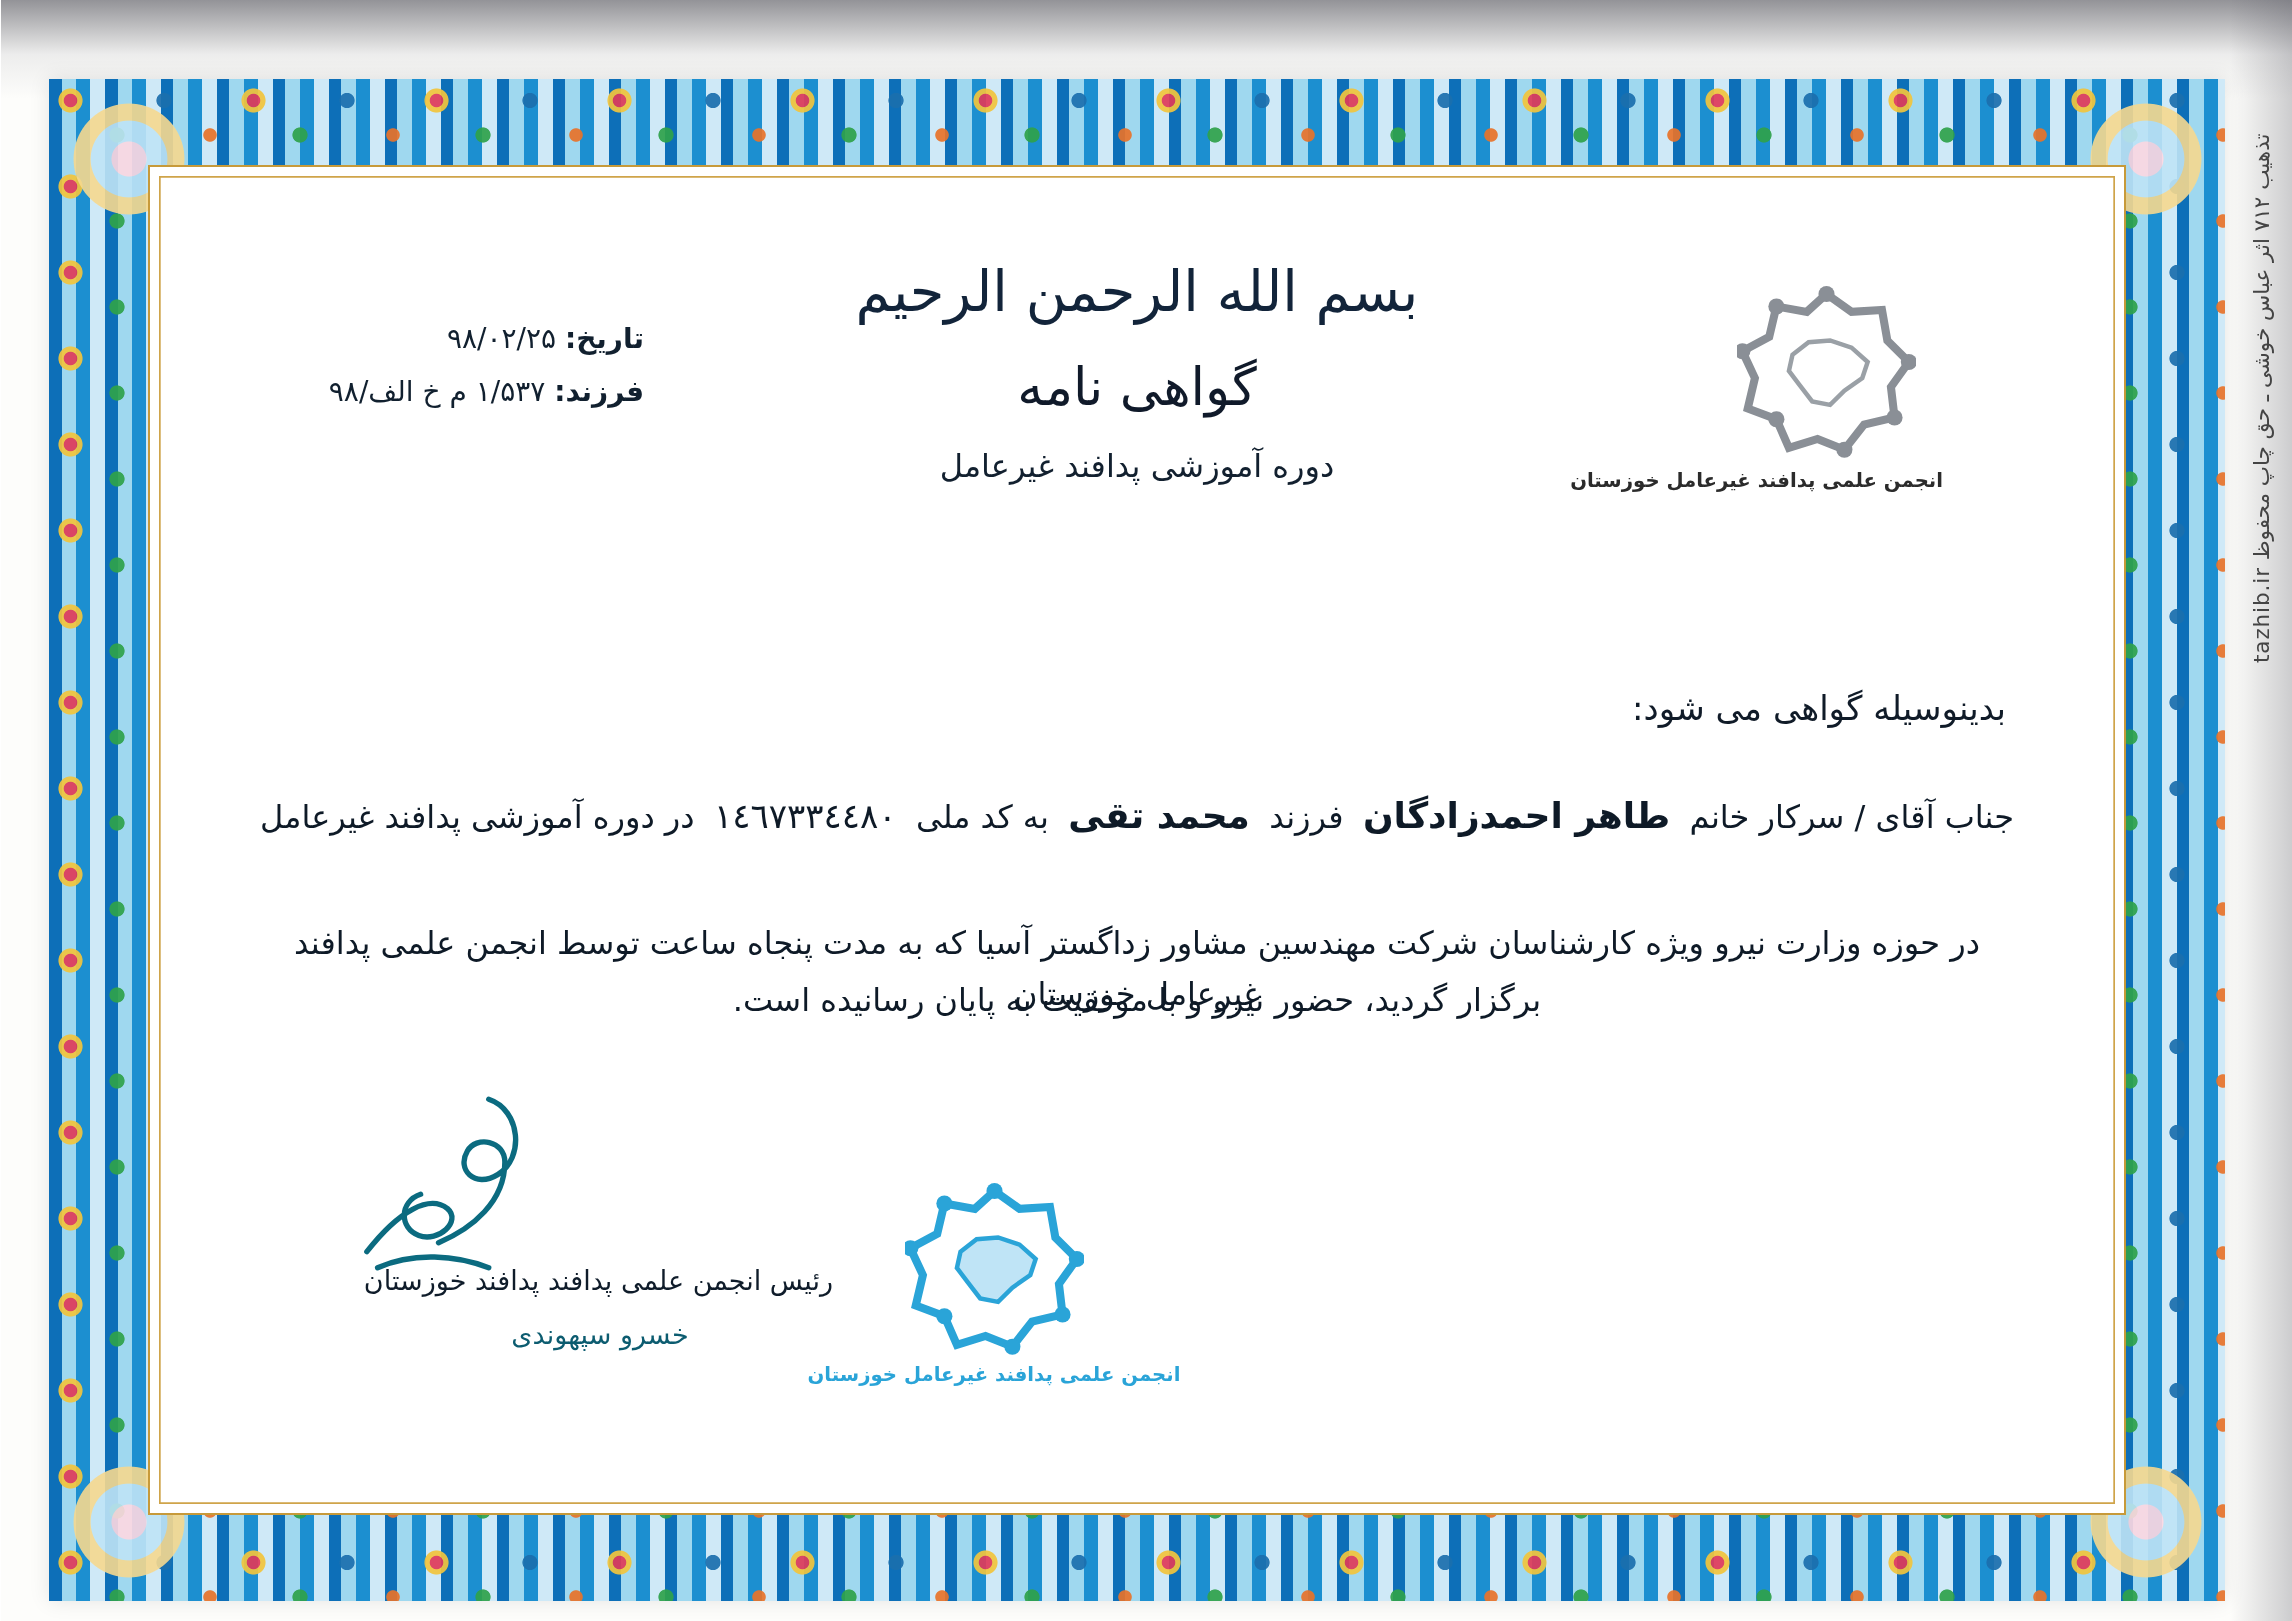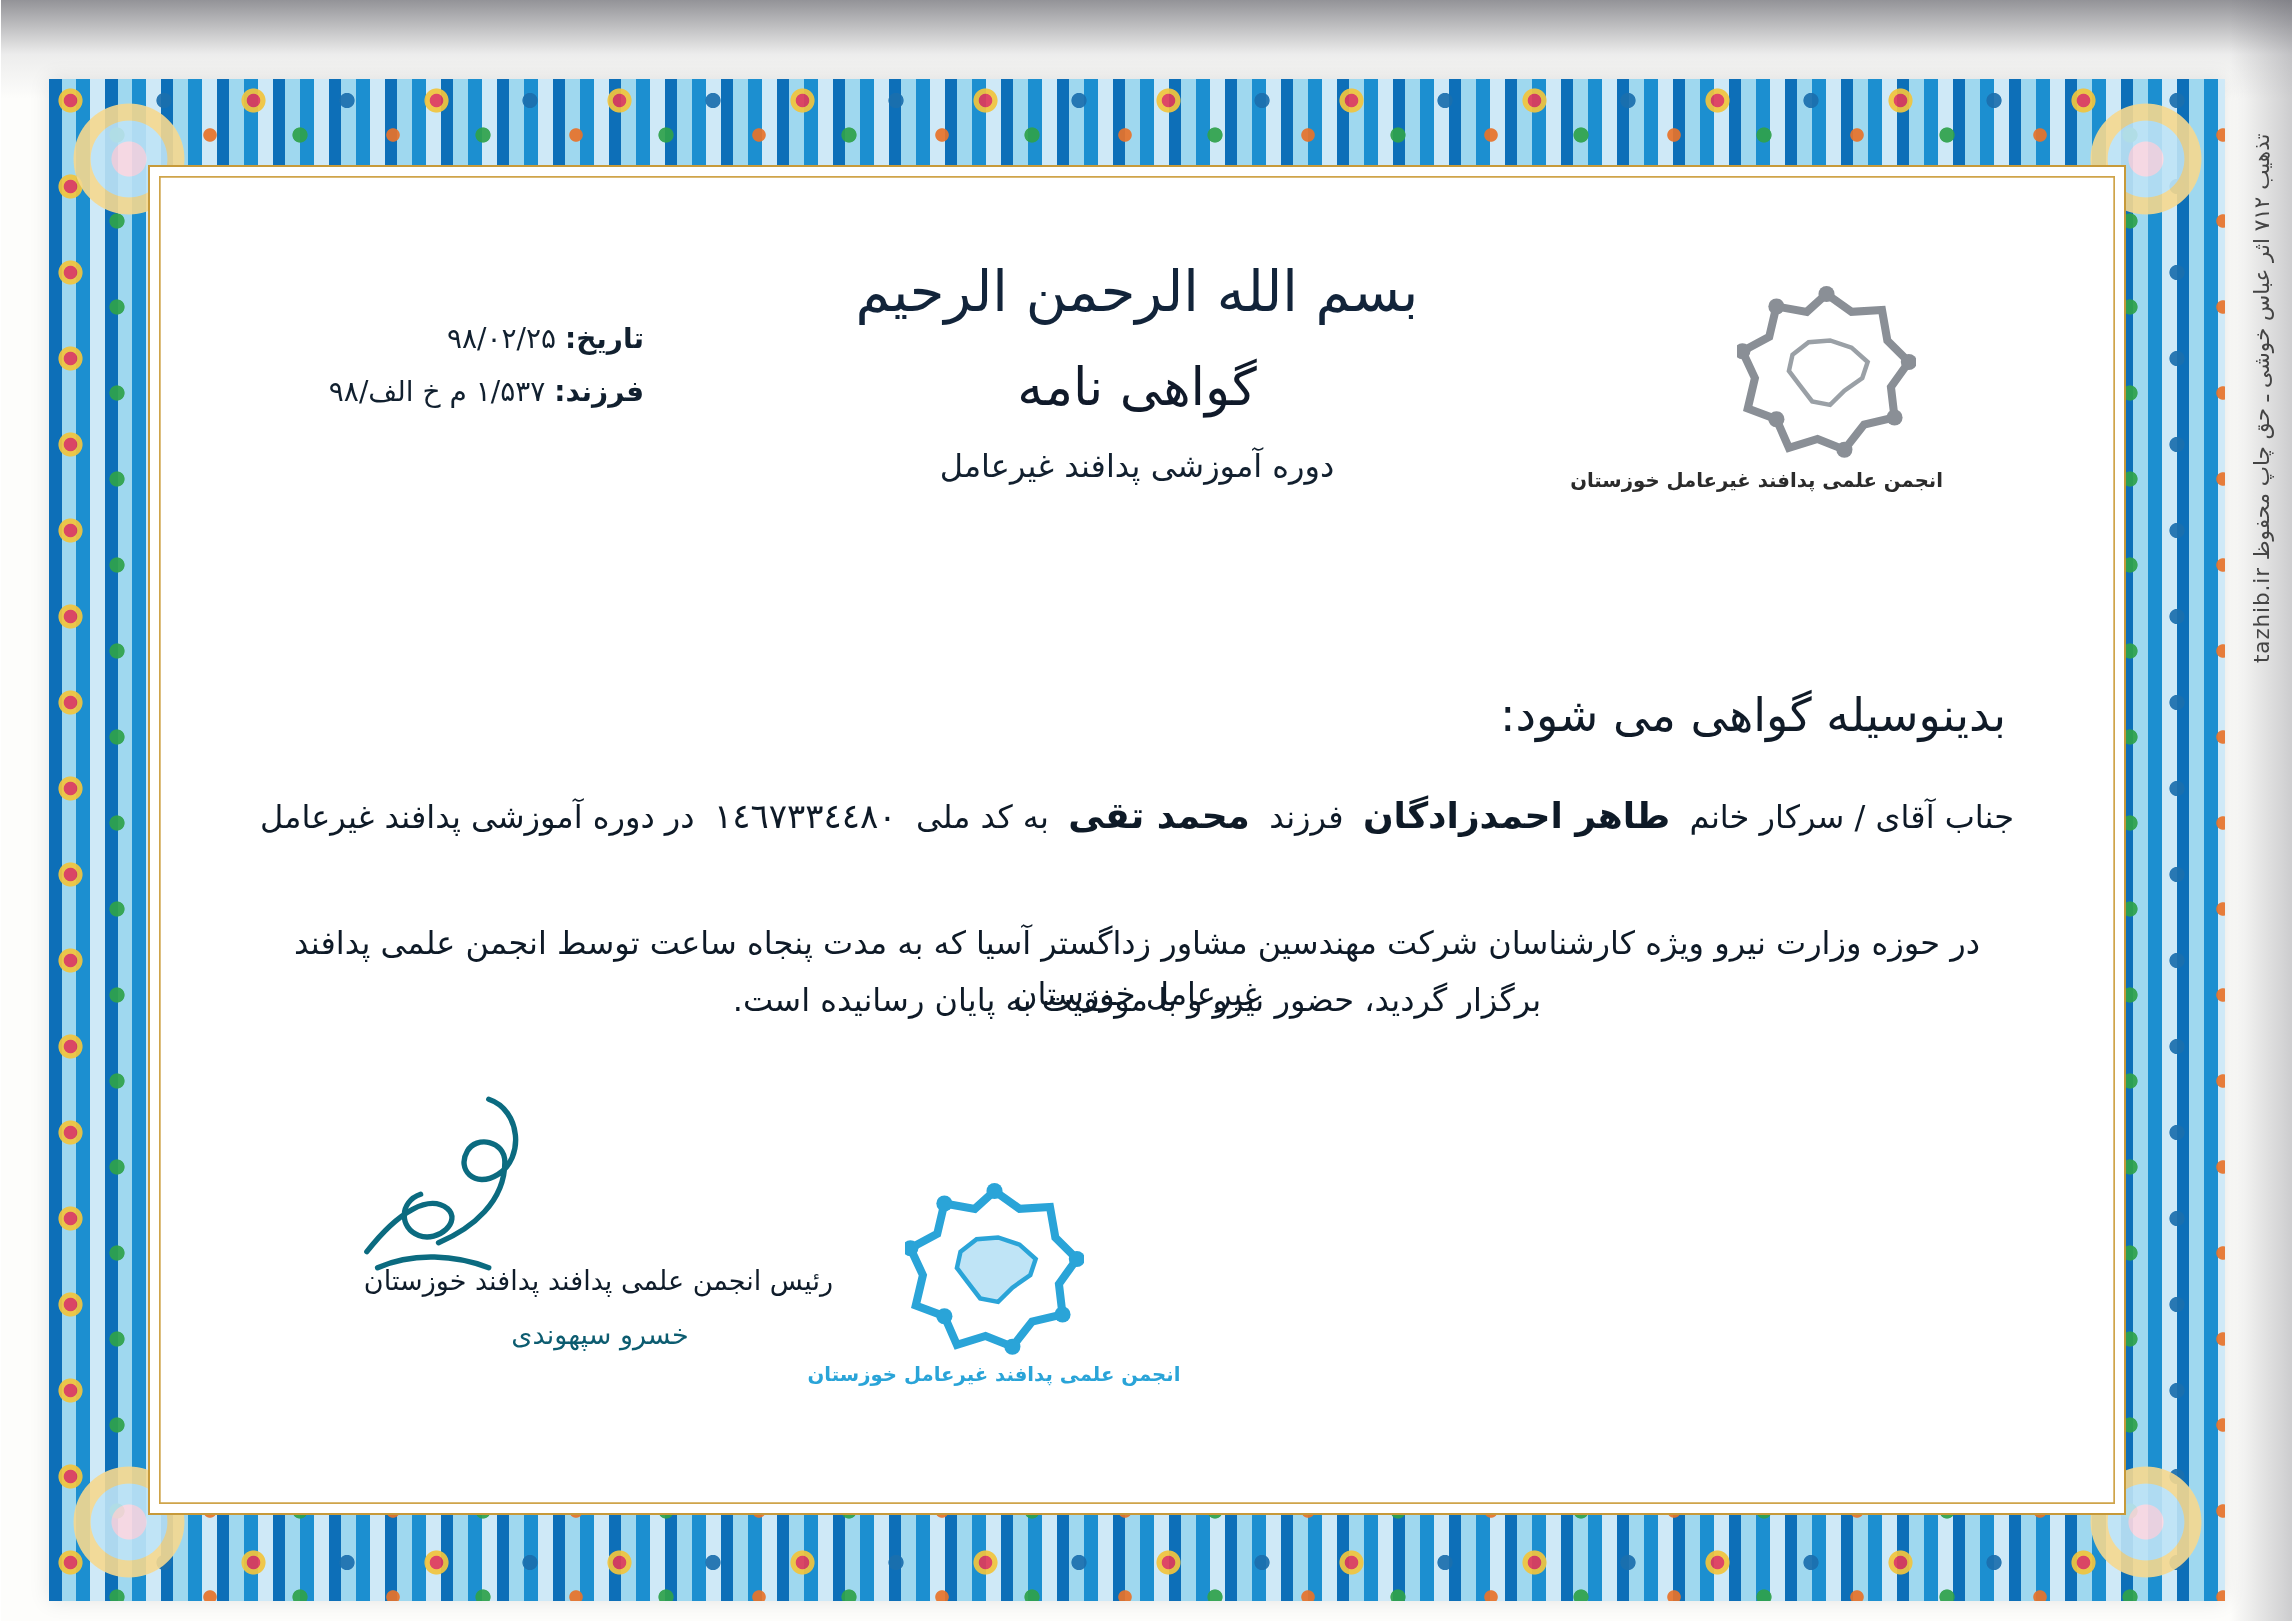--- a/index.html
+++ b/index.html
@@ -171,21 +171,21 @@
     color: #2b2b2b;
     font-weight: 700;
     white-space: nowrap;
   }
 
   
   #body-intro {
     position: absolute;
     top: 510px;
     right: 107px;
-    font-size: 46px;
+    font-size: 34px;
     color: #101b28;
   }
   .body-line {
     position: absolute;
     left: 99px; right: 99px;
     direction: rtl;
     text-align: justify;
     font-size: 32px;
     color: #0e1a27;
     line-height: 1.6;

